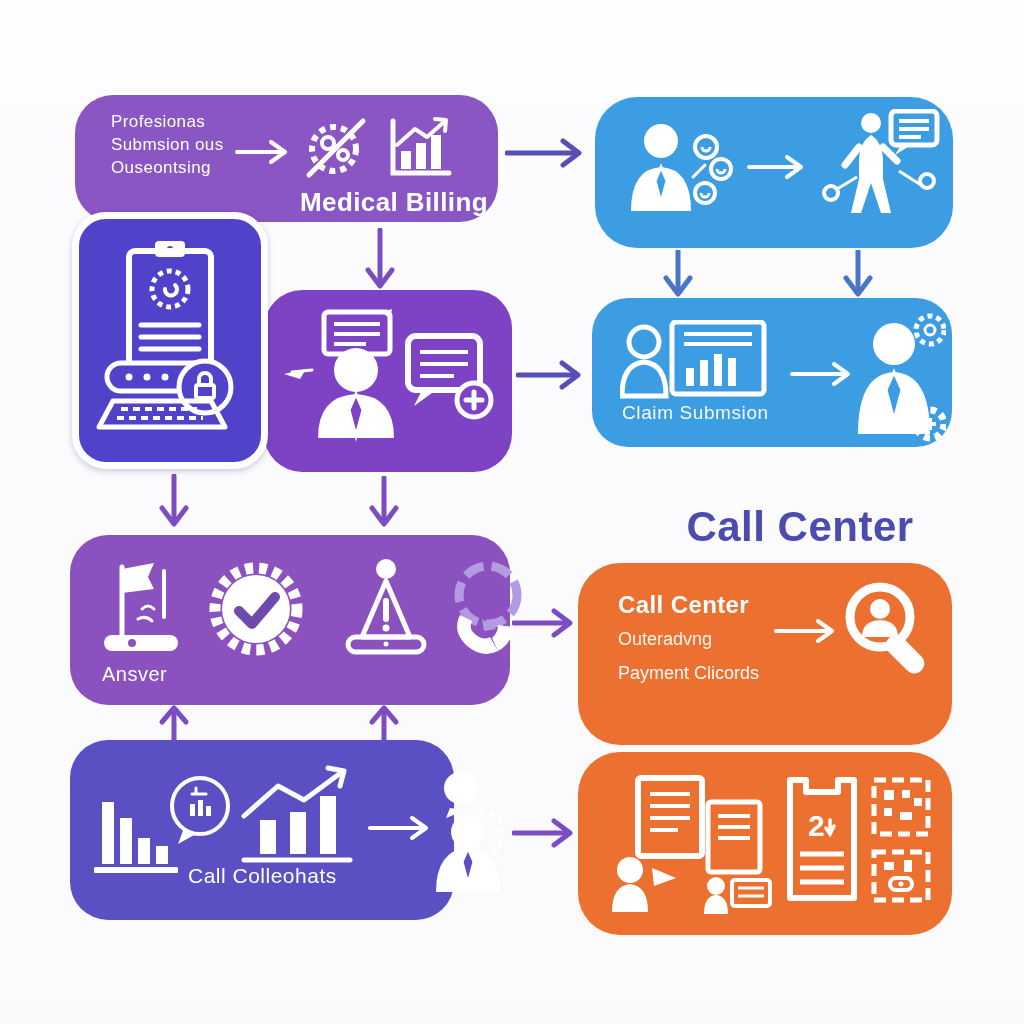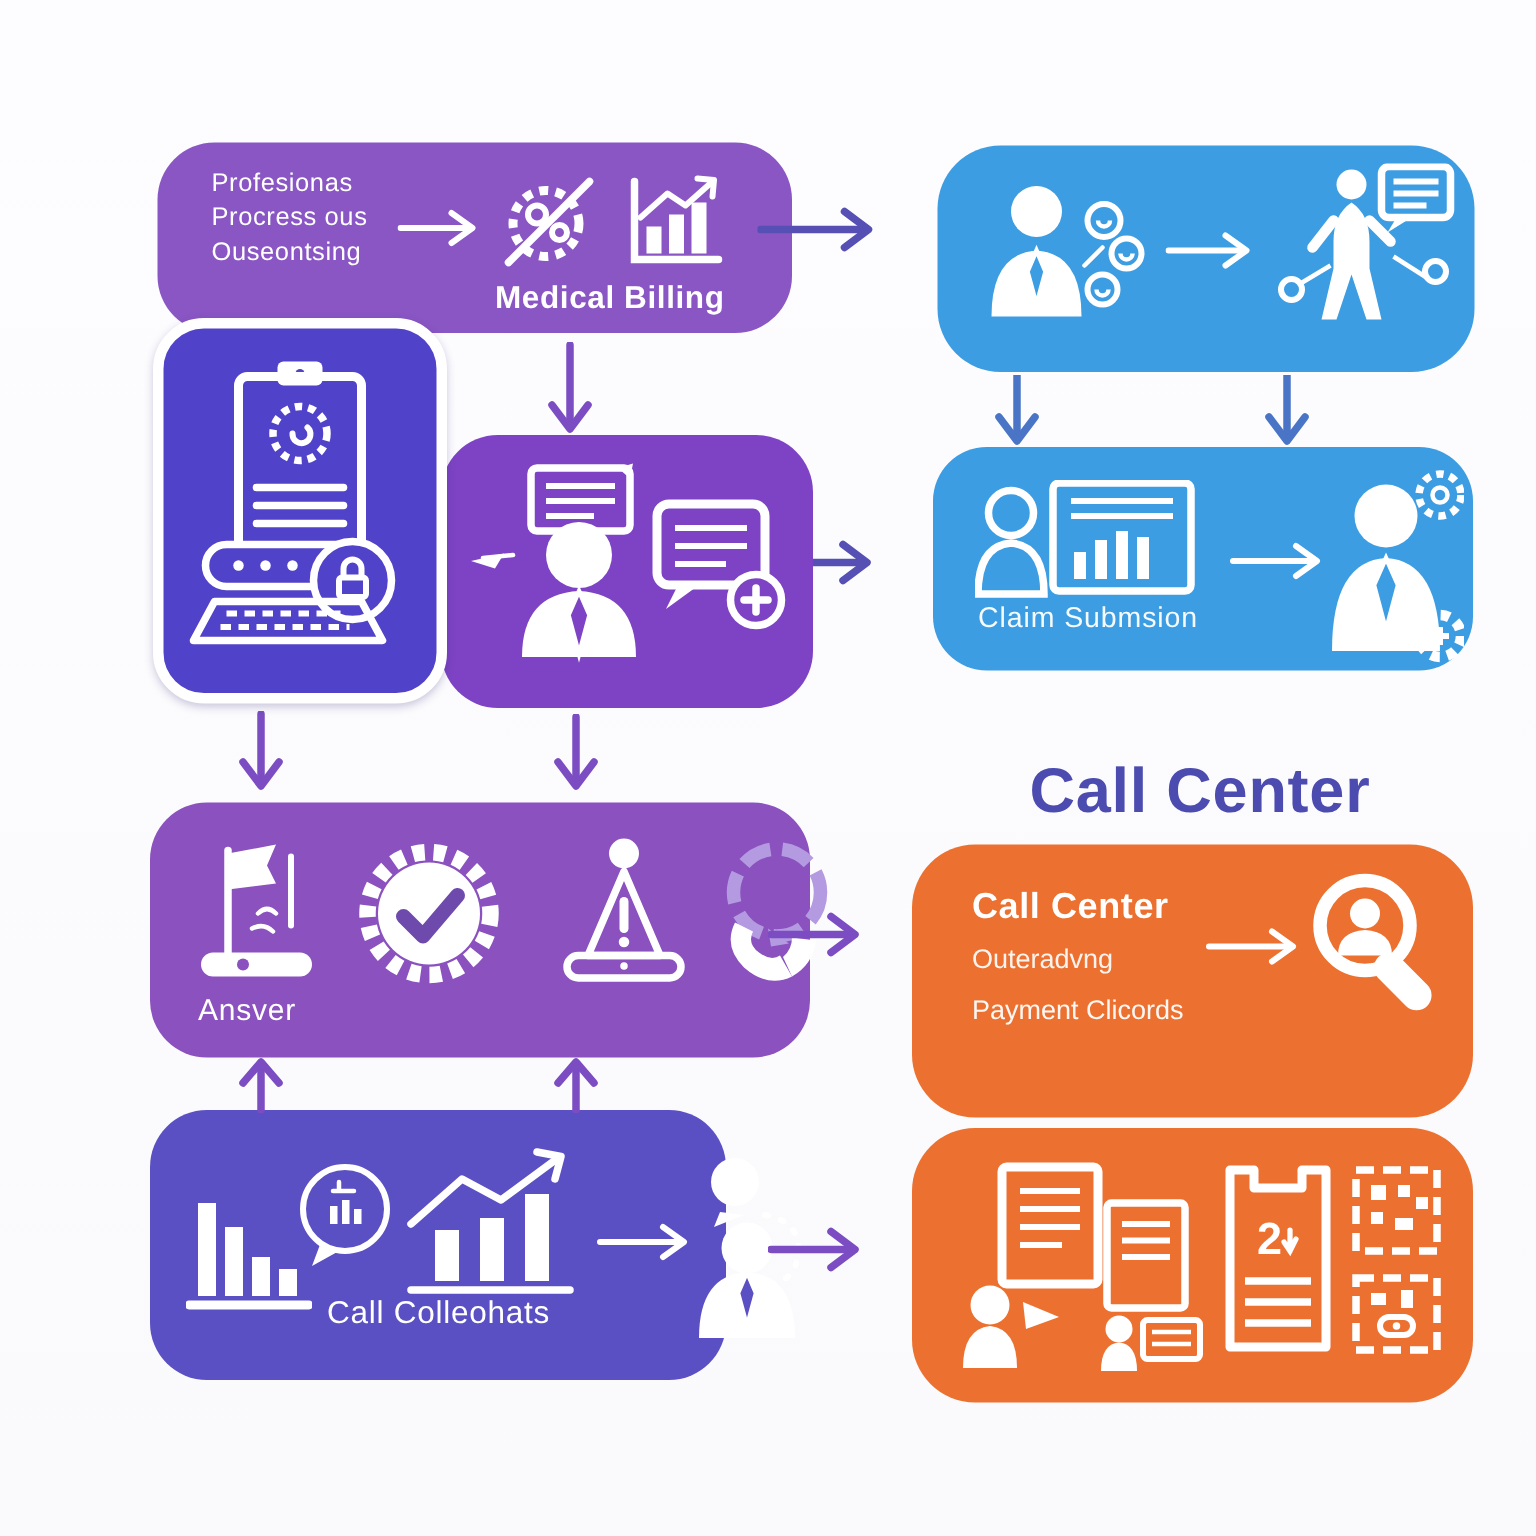--- a/index.html
+++ b/index.html
@@ -3,55 +3,55 @@
 <meta charset="utf-8">
 <style>
   html,body{margin:0;padding:0;}
   body{
     width:1024px;height:1024px;
     background:#fdfdff;
     font-family:"Liberation Sans", sans-serif;
     overflow:hidden;
   }
   .canvas{position:relative;width:1024px;height:1024px;background:linear-gradient(180deg,#fdfdff 0%,#fafafc 100%);}
-  .box{position:absolute;box-sizing:border-box;margin-left:30px;}
+  .box{position:absolute;box-sizing:border-box;}
   .abs{position:absolute;}
 
   
   .box-a{left:75px;top:95px;width:423px;height:127px;background:#8a56c4;border-radius:38px;}
   .box-b{left:595px;top:97px;width:358px;height:151px;background:#3d9de2;border-radius:42px;}
   .box-c{left:72px;top:212px;width:196px;height:257px;background:#5143c9;border:7px solid #ffffff;border-radius:34px;z-index:3;box-shadow:0 2px 6px rgba(60,40,120,.25);}
   .box-d{left:264px;top:290px;width:248px;height:182px;background:#7d43c4;border-radius:38px;z-index:2;}
   .box-e{left:592px;top:298px;width:360px;height:149px;background:#3d9de2;border-radius:36px;}
   .box-f{left:70px;top:535px;width:440px;height:170px;background:#8a51bf;border-radius:38px;}
   .box-g{left:70px;top:740px;width:384px;height:180px;background:#5a50c3;border-radius:38px;}
   .box-h{left:578px;top:563px;width:374px;height:182px;background:#ec7130;border-radius:42px;}
   .box-i{left:578px;top:752px;width:374px;height:183px;background:#ec7130;border-radius:42px;}
 
   
   .wtxt{color:#ffffff;}
   .box-a .lines{left:36px;top:16px;font-size:17px;line-height:1.35;font-weight:500;letter-spacing:.4px;}
-  .box-a .caption{left:225px;top:92px;font-size:21px;font-weight:600;letter-spacing:.4px;}
+  .box-a .caption{left:225px;top:92px;font-size:26px;font-weight:600;letter-spacing:.4px;}
   .box-e .label{left:30px;top:104px;font-size:19px;font-weight:400;letter-spacing:.6px;opacity:.95;}
   .heading{left:640px;top:503px;width:320px;text-align:center;font-size:42px;font-weight:700;color:#4b4bb0;letter-spacing:.5px;}
   .box-f .label{left:32px;top:128px;font-size:20px;font-weight:500;letter-spacing:.5px;}
   .box-g .label{left:118px;top:124px;font-size:21px;font-weight:500;letter-spacing:.5px;}
   .box-h .t1{left:40px;top:28px;font-size:24px;font-weight:700;letter-spacing:.4px;}
   .box-h .t2{left:40px;top:66px;font-size:18px;font-weight:400;opacity:.92;}
   .box-h .t3{left:40px;top:100px;font-size:18px;font-weight:400;opacity:.95;}
 </style>
 </head>
 <body>
 
 <div class="canvas">
 
   <div class="box box-a">
     <div class="abs wtxt lines">
       <div>Profesionas</div>
-      <div>Procress ous</div>
+      <div>Submsion ous</div>
       <div>Ouseontsing</div>
     </div>
     <svg class="abs" style="left:160px;top:44px" width="58" height="26" viewBox="0 0 58 26">
       <line x1="2" y1="13" x2="46" y2="13" stroke="#fff" stroke-width="4" stroke-linecap="round"></line>
       <polyline points="36,3 50,13 36,23" fill="none" stroke="#fff" stroke-width="4" stroke-linecap="round" stroke-linejoin="round"></polyline>
     </svg>
     <svg class="abs" style="left:226px;top:18px" width="70" height="70" viewBox="0 0 70 70">
       <circle cx="33" cy="36" r="22" fill="none" stroke="#fff" stroke-width="6" stroke-dasharray="6 5"></circle>
       <circle cx="27" cy="30" r="6" fill="none" stroke="#fff" stroke-width="4"></circle>
       <circle cx="42" cy="42" r="5" fill="none" stroke="#fff" stroke-width="4"></circle>

